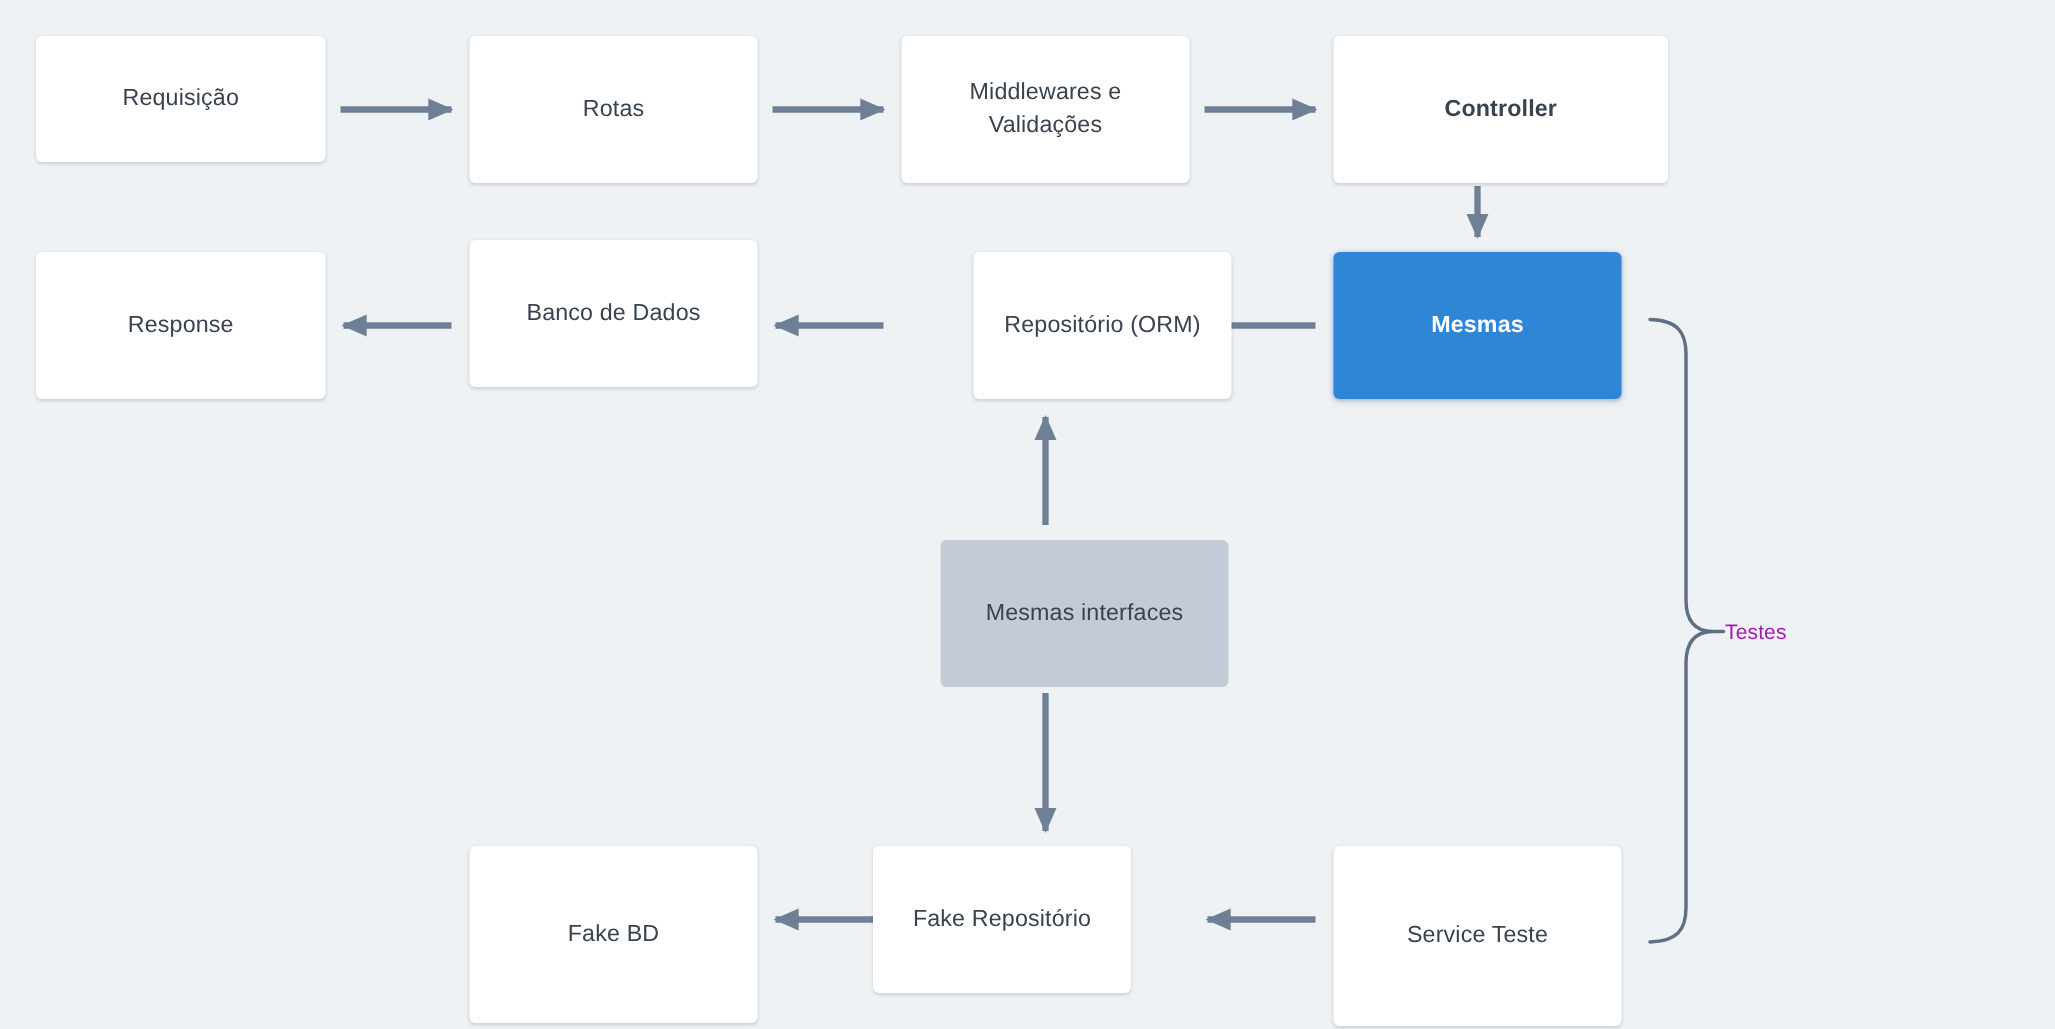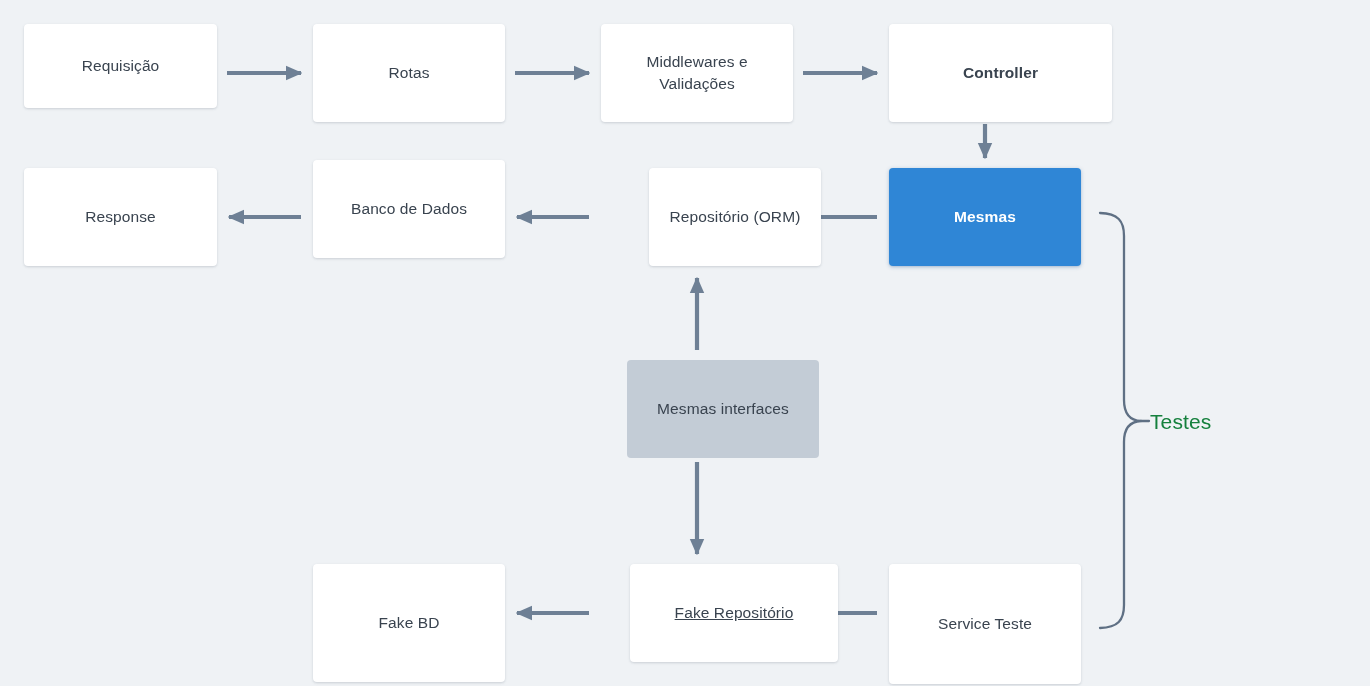--- a/index.html
+++ b/index.html
@@ -55,22 +55,22 @@
   .edge-layer {
     position: absolute;
     left: 0;
     top: 0;
     width: 1370px;
     height: 686px;
     pointer-events: none;
   }
   .bracket-label {
     position: absolute;
-    color: #15803d;
-    font-size: 21px;
+    color: #a21caf;
+    font-size: 14px;
     line-height: 1;
     letter-spacing: 0.1px;
     white-space: nowrap;
     user-select: none;
   }
 </style>
 </head>
 <body>
 
 <div id="diagram">
@@ -166,21 +166,21 @@
   </div>
 
   <div class="node muted" style="left:627px; top:360px; width:192px; height:98px;">
     <span class="node-label">Mesmas interfaces</span>
   </div>
 
   <div class="node" style="left:313px; top:564px; width:192px; height:118px;">
     <span class="node-label">Fake BD</span>
   </div>
 
-  <div class="node" style="left:630px; top:564px; width:208px; height:98px;text-decoration:underline;">
+  <div class="node" style="left:582px; top:564px; width:172px; height:98px;">
     <span class="node-label">Fake Repositório</span>
   </div>
 
   <div class="node" style="left:889px; top:564px; width:192px; height:120px;">
     <span class="node-label">Service Teste</span>
   </div>
 
   <div class="bracket-label" style="left:1150px; top:421px; transform:translateY(-50%);">Testes</div>
 
 </div>

